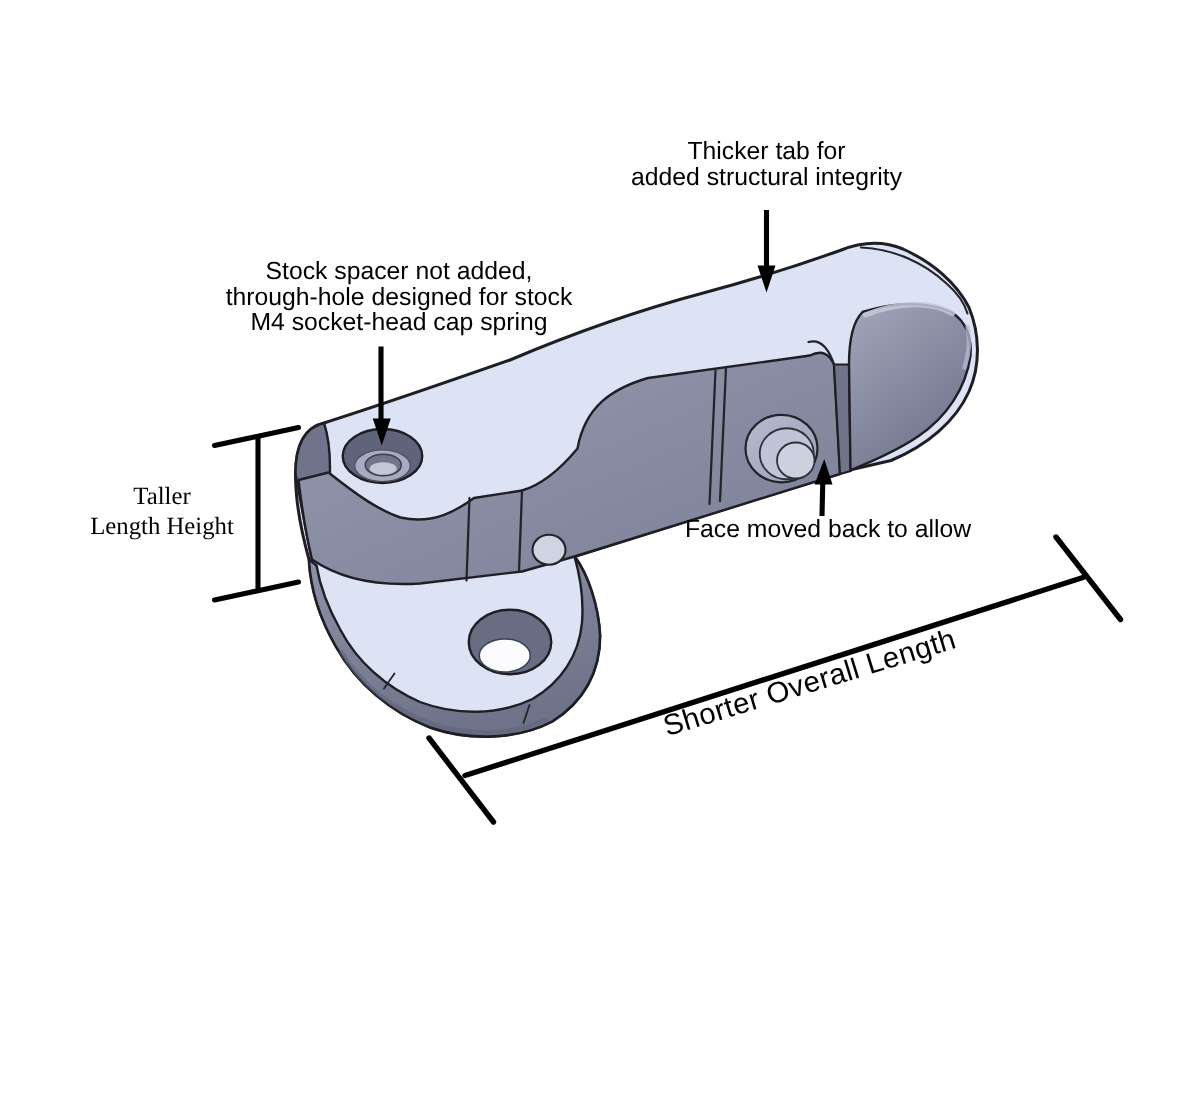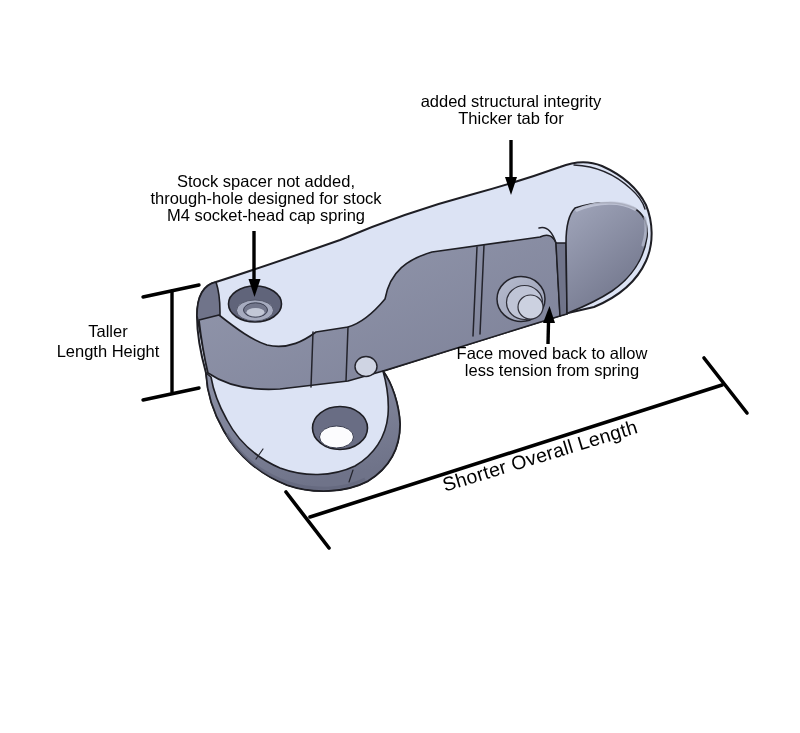--- a/index.html
+++ b/index.html
@@ -13,21 +13,21 @@
   .ann{
     position:absolute;
     text-align:center;
     font-size:16.5px;
     line-height:17px;
     color:#000;
     white-space:nowrap;
     transform:translateX(-50%);
   }
   .ann div{white-space:nowrap;}
-  .ann-taller{line-height:20px;}
+  .ann-taller{line-height:20px;font-family:Liberation Serif, serif;}
   .ann-rot{
     font-size:19.5px;
     transform:translate(-50%,-50%) rotate(-17deg);
     letter-spacing:0.3px;
   }
 </style>
 </head>
 <body>
 
 <div id="stage">
@@ -171,37 +171,36 @@
         <polygon points="254.5,297 248.5,279 260.5,279" stroke="none"></polygon>
       </g>
       <g>
         <line x1="548" y1="344" x2="548.5" y2="322" stroke-width="3.4"></line>
         <polygon points="549.5,306 543,323 555,323" stroke="none"></polygon>
       </g>
     </g>
   </svg>
 
   <div class="ann" style="left:511px; top:93px;">
+    <div>Thicker tab for</div>
     <div>added structural integrity</div>
-    <div>Thicker tab for</div>
   </div>
 
   <div class="ann" style="left:266px; top:173px;">
     <div>Stock spacer not added,</div>
     <div>through-hole designed for stock</div>
     <div>M4 socket-head cap spring</div>
   </div>
 
   <div class="ann ann-taller" style="left:108px; top:321px;">
     <div>Taller</div>
     <div>Length Height</div>
   </div>
 
-  <div class="ann" style="left:552px; top:345px;">
+  <div class="ann" style="left:552px; top:345px;text-align:right;">
     <div>Face moved back to allow</div>
-    <div>less tension from spring</div>
   </div>
 
   <div class="ann ann-rot" style="left:540px; top:456px;">
     <span>Shorter Overall Length</span>
   </div>
 
 </div>
 
 </body></html>

